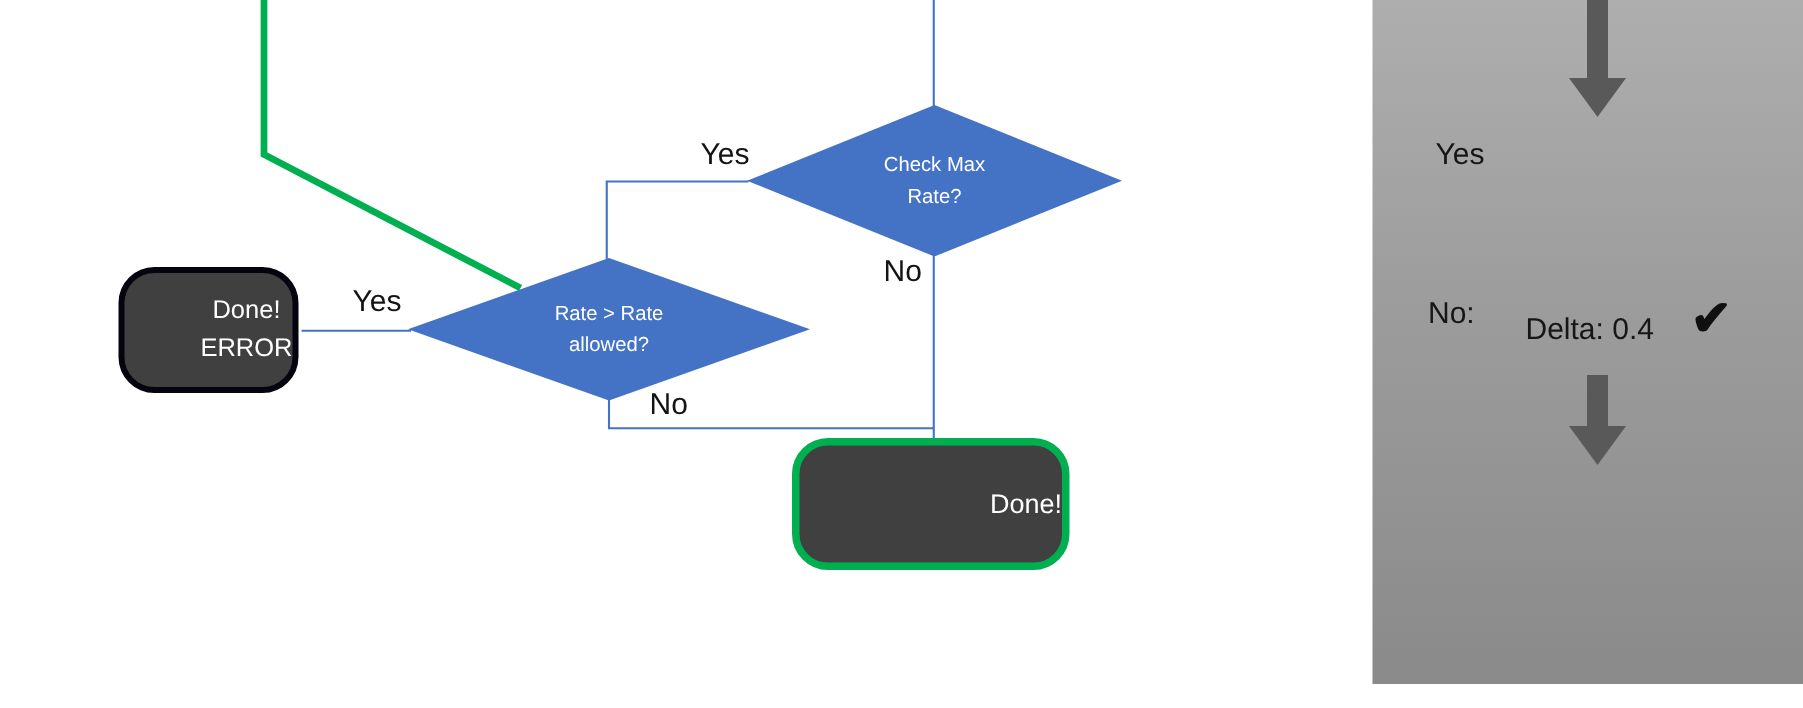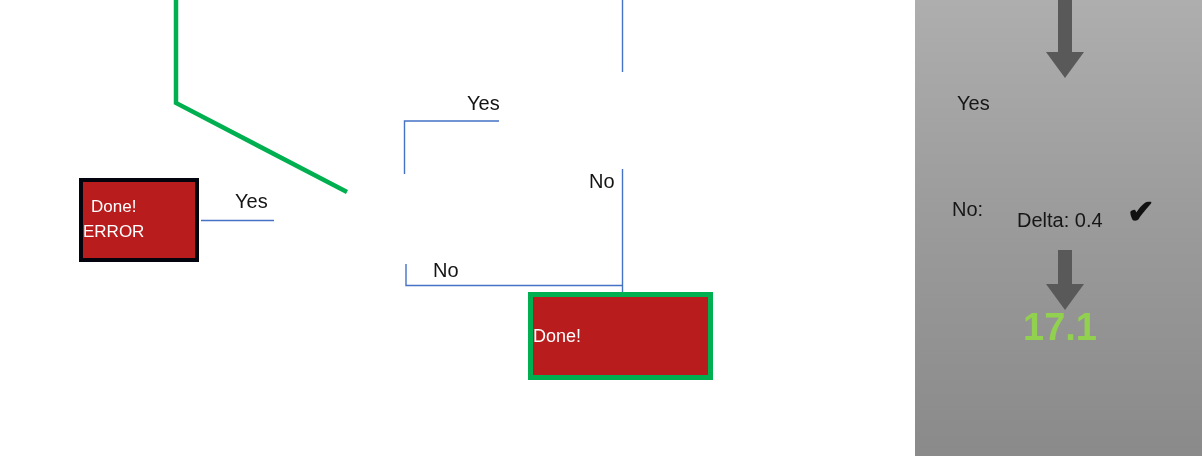--- a/index.html
+++ b/index.html
@@ -14,23 +14,23 @@
   .diamond{
     position:absolute;z-index:2;background:#4472C4;color:#fff;
     clip-path:polygon(50% 0%,100% 50%,50% 100%,0% 50%);
     display:flex;align-items:center;justify-content:center;
     font-size:13.5px;line-height:1.5;
   }
   .d1{left:498px;top:70px;width:250px;height:101px;}
   .d2{left:272px;top:172px;width:268px;height:95px;}
 
   .box{
-    position:absolute;z-index:2;background:#b91c1c;color:#fff;
-    display:flex;align-items:center;justify-content:flex-start;
-    text-align:center;line-height:1.45;
+    position:absolute;z-index:2;background:#404040;color:#fff;
+    display:flex;align-items:center;justify-content:flex-end;
+    text-align:center;line-height:1.45;border-radius:24px;
   }
   .box-error{left:79px;top:178px;width:112px;height:76px;border:4px solid #04040e;font-size:17px;}
   .box-done{left:528px;top:292px;width:175px;height:78px;border:5px solid #00B050;font-size:18px;}
 
   .flabel{position:absolute;z-index:3;font-size:20px;color:#141414;}
   .l-yes1{left:467px;top:92px;}
   .l-no1{left:589px;top:170px;}
   .l-yes2{left:235px;top:190px;}
   .l-no2{left:433px;top:259px;}
 
@@ -56,21 +56,29 @@
 
   <svg class="connectors" width="1202" height="472" viewBox="0 0 1202 472">
     <line x1="622.5" y1="0" x2="622.5" y2="72" stroke="#4472C4" stroke-width="1.4"></line>
     <polyline points="499,121 404.5,121 404.5,174" fill="none" stroke="#4472C4" stroke-width="1.4"></polyline>
     <line x1="622.5" y1="169" x2="622.5" y2="294" stroke="#4472C4" stroke-width="1.4"></line>
     <polyline points="406,264 406,285.5 622,285.5" fill="none" stroke="#4472C4" stroke-width="1.4"></polyline>
     <line x1="201" y1="220.5" x2="274" y2="220.5" stroke="#4472C4" stroke-width="1.4"></line>
     <polyline points="176,0 176,103 347,192" fill="none" stroke="#00B050" stroke-width="4.5"></polyline>
   </svg>
 
+  <div class="diamond d1">
+    <span class="pre">Check Max
+Rate?</span>
+  </div>
 
+  <div class="diamond d2">
+    <span class="pre">Rate &gt; Rate
+allowed?</span>
+  </div>
 
   <div class="box box-error">
     <span class="pre">Done!
 ERROR</span>
   </div>
 
   <div class="box box-done">
     <span>Done!</span>
   </div>
 
@@ -90,16 +98,15 @@
 
     <div class="ptext p-no">No:</div>
     <div class="ptext p-delta">Delta: 0.4</div>
     <div class="p-check">✔</div>
 
     <svg class="arrow a2" width="42" height="60" viewBox="0 0 42 60">
       <rect x="14" y="0" width="14" height="36" fill="#595959"></rect>
       <polygon points="2,34 40,34 21,60" fill="#595959"></polygon>
     </svg>
 
-    <div class="p-result">17.1</div>
   </div>
 
 </div>
 
 </body></html>

